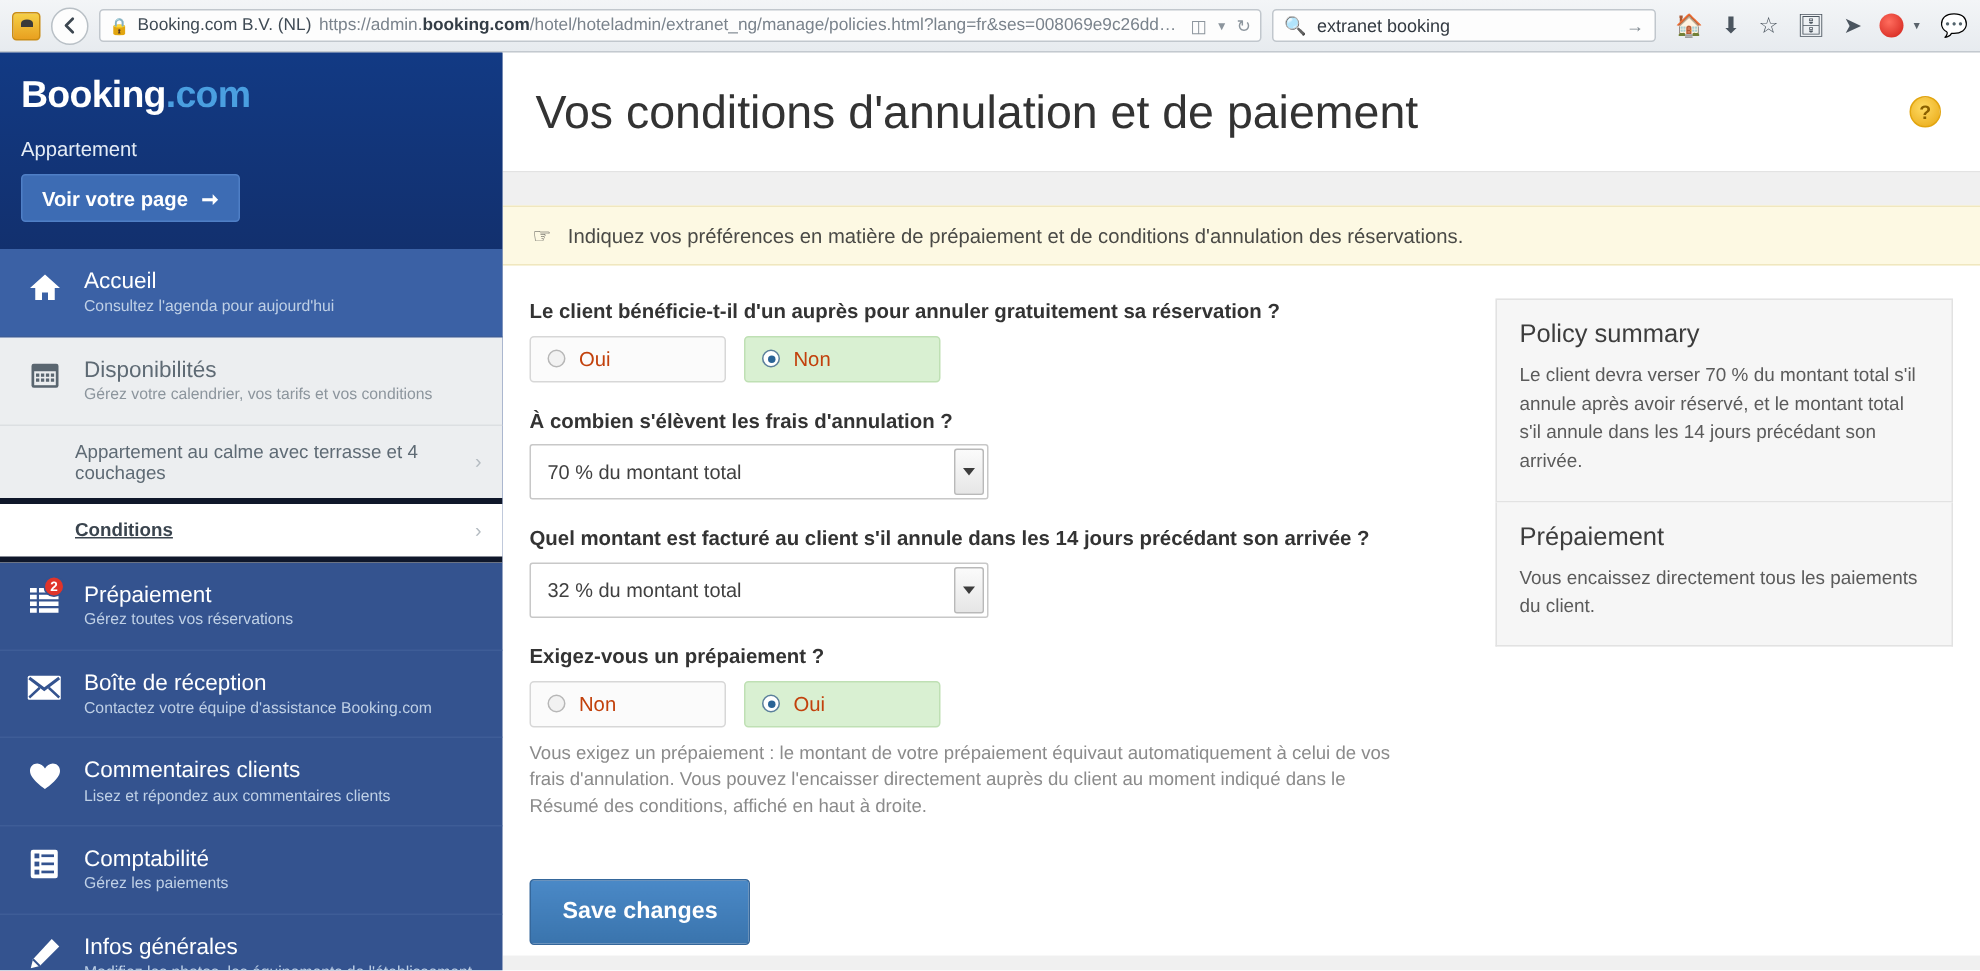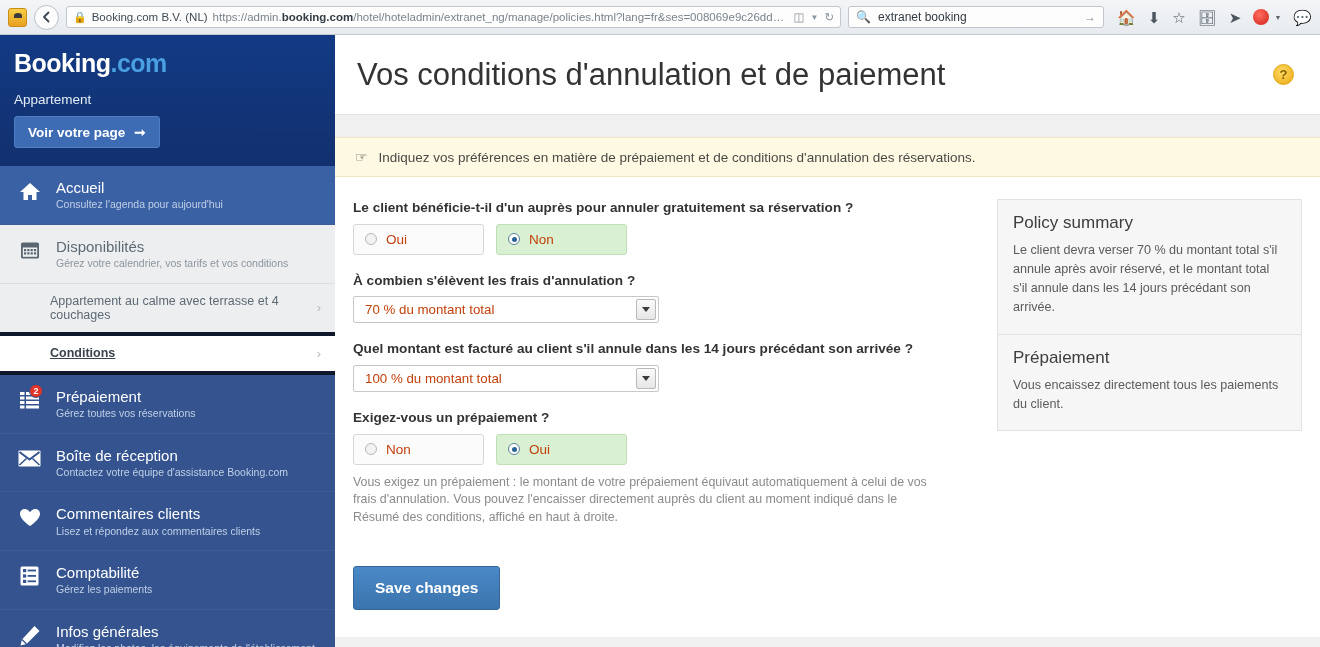--- a/index.html
+++ b/index.html
@@ -188,24 +188,24 @@
     border: 1px solid #b7b7b7; background: #f2f2f2;
     flex: 0 0 12px; position: relative;
   }
   .radio-opt.sel .rdot { border-color: #5a7f9b; background: #ffffff; }
   .radio-opt.sel .rdot::after {
     content: ""; position: absolute; left: 2.5px; top: 2.5px;
     width: 5px; height: 5px; border-radius: 50%; background: #2a6496;
   }
 
   .sel-box {
-    width: 306px; height: 27px; margin-bottom: 9px;
+    width: 306px; height: 37px; margin-bottom: 9px;
     background: #ffffff; border: 1px solid #c8c8c8; border-radius: 2px;
     display: flex; align-items: center;
-    font-size: 13.3px; color: #c2410c;
+    font-size: 13.3px; color: #404040;
     position: relative;
   }
   .sel-box .val { padding-left: 11px; }
   .sel-arrow {
     position: absolute; right: 2px; top: 2px; bottom: 2px; width: 20px;
     background: linear-gradient(#fbfbfb, #e6e6e6);
     border: 1px solid #b9b9b9; border-radius: 2px;
     display: flex; align-items: center; justify-content: center;
   }
   .sel-arrow i {
@@ -453,21 +453,21 @@
                 <span class="sel-arrow">
                     <i></i>
                   </span>
               </div>
             </div>
 
             
             <div class="q-block">
               <div class="q-label">Quel montant est facturé au client s'il annule dans les 14 jours précédant son arrivée ?</div>
               <div class="sel-box">
-                <span class="val">100 % du montant total</span>
+                <span class="val">32 % du montant total</span>
                 <span class="sel-arrow">
                     <i></i>
                   </span>
               </div>
             </div>
 
             
             <div class="q-block">
               <div class="q-label">Exigez-vous un prépaiement ?</div>
               <div class="radio-row">

